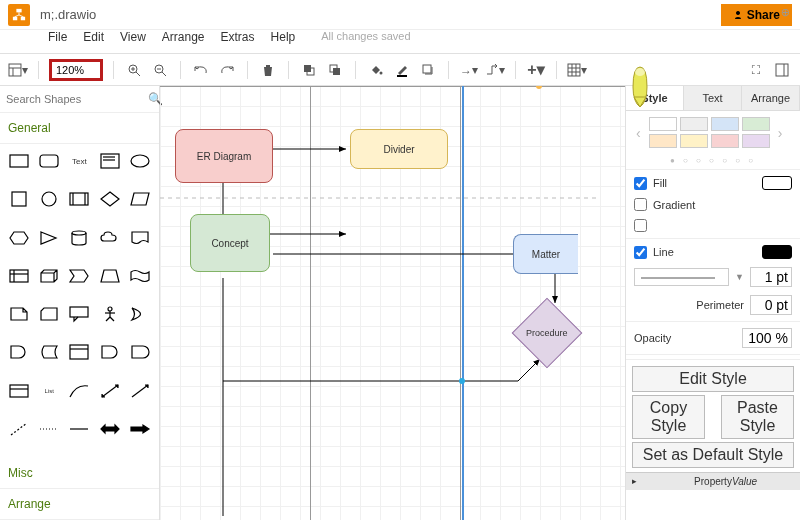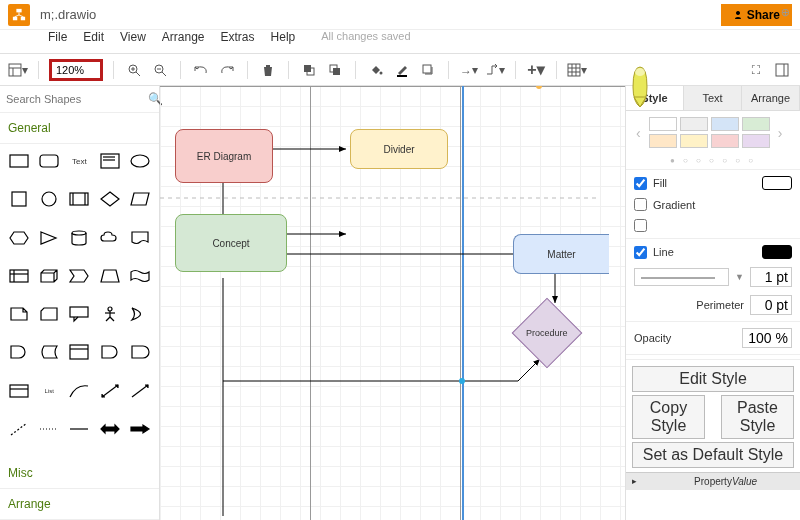--- a/index.html
+++ b/index.html
@@ -449,24 +449,24 @@
             <path d="M0 0 L7 3 L0 6 Z" fill="#000"></path>
           </marker>
         </defs>
     </svg>
     <div class="node" style="left:15px;top:43px;width:98px;height:54px;background:#f8cecc;border-color:#b85450" data-interactable="true">
         <span data-interactable="false">ER Diagram</span>
       </div>
     <div class="node" style="left:190px;top:43px;width:98px;height:40px;background:#fff2cc;border-color:#d6b656" data-interactable="true">
         <span data-interactable="false">Divider</span>
       </div>
-    <div class="node" style="left:15px;top:128px;width:112px;height:58px;background:#d5e8d4;border-color:#82b366" data-interactable="true">
+    <div class="node" style="left:30px;top:128px;width:80px;height:58px;background:#d5e8d4;border-color:#82b366" data-interactable="true">
         <span data-interactable="false">Concept</span>
       </div>
-    <div class="node" style="left:353px;top:148px;width:96px;height:40px;background:#dae8fc;border-color:#6c8ebf;border-radius:8px 0 0 8px;border-right:none" data-interactable="true">
+    <div class="node" style="left:353px;top:148px;width:65px;height:40px;background:#dae8fc;border-color:#6c8ebf;border-radius:8px 0 0 8px;border-right:none" data-interactable="true">
         <span data-interactable="false">Matter</span>
       </div>
     <div class="node diamond" style="left:362px;top:222px;width:50px;height:50px;background:#e1d5e7;border-color:#9673a6" data-interactable="true">
         <span data-interactable="false" style="font-size:9px">Procedure</span>
       </div>
     <div style="position:absolute;left:302px;top:295px;width:6px;height:6px;background:#29abe2;border-radius:50%;transform:translate(-50%,-50%)" data-interactable="true"></div>
     <div style="position:absolute;left:379px;top:0;width:6px;height:6px;background:#f8b84e;border-radius:50%;transform:translate(-50%,-50%)" data-interactable="true"></div>
   </div>
 
   <div class="right-panel" data-interactable="false">

